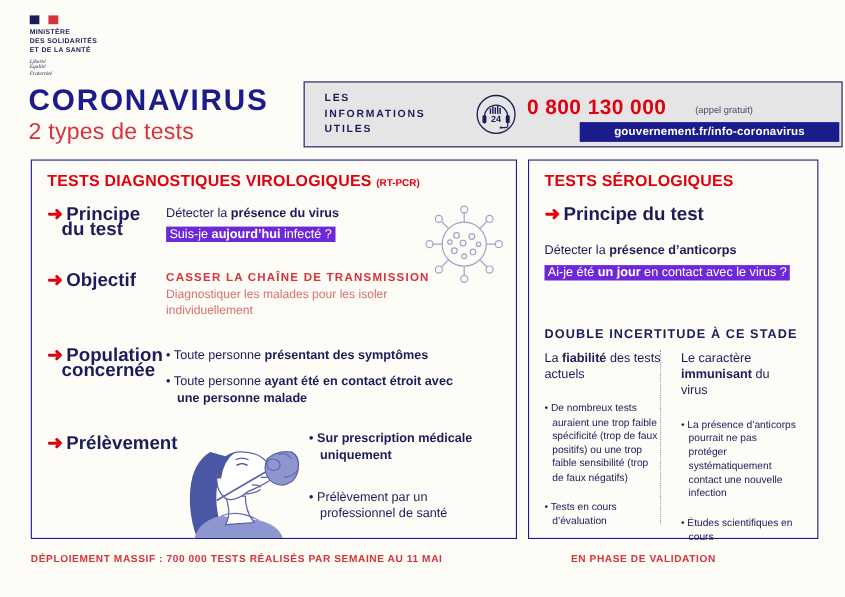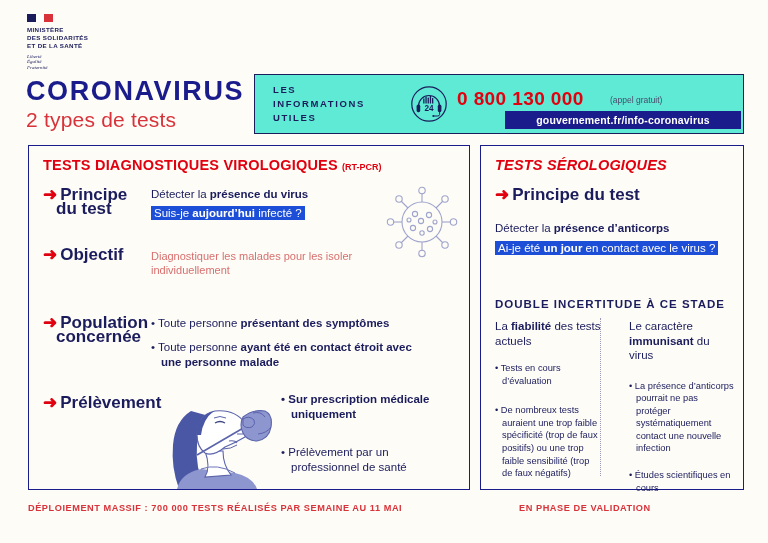--- a/index.html
+++ b/index.html
@@ -27,22 +27,22 @@
   .devise{margin-top:3px;font-family:"Liberation Serif",serif;
     font-style:italic;font-size:5px;line-height:5.6px;color:#1b1c5c;}
 
   
   .title{position:absolute;left:26px;top:76px;
     font-size:27px;font-weight:bold;letter-spacing:1.6px;color:#1b1c8c;}
   .subtitle{position:absolute;left:26px;top:108px;
     font-size:21px;color:#d8333a;letter-spacing:.2px;}
 
   
-  .infobox{position:absolute;left:254px;top:74px;width:488px;height:58px;
-    border:1.6px solid #1b1c5c;background:#5eead4;}
+  .infobox{position:absolute;left:276px;top:74px;width:488px;height:58px;
+    border:1.6px solid #1b1c5c;background:#e5e5e5;}
   .infotitle{position:absolute;left:18px;top:8px;
     font-size:9.5px;font-weight:bold;letter-spacing:1.6px;
     line-height:14px;color:#1b1c5c;}
   .headset{position:absolute;left:155px;top:10px;width:38px;height:38px;}
   .phone{position:absolute;left:202px;top:13px;
     font-size:19px;font-weight:bold;color:#e1000f;letter-spacing:.4px;}
   .gratuit{position:absolute;left:355px;top:20px;
     font-size:8.5px;color:#4a4a6a;}
   .urlbar{position:absolute;left:250px;top:36px;width:236px;height:18px;
     background:#1b1c8c;color:#ffffff;font-size:10.5px;font-weight:bold;
@@ -53,32 +53,32 @@
   .panel-left{left:28px;top:145px;width:440px;height:343px;}
   .panel-right{left:480px;top:145px;width:262px;height:343px;}
 
   .ph{font-size:14.5px;font-weight:bold;color:#e1000f;letter-spacing:.2px;}
   .ph .sub{font-size:9px;letter-spacing:0;}
 
   .arrow{color:#e1000f;font-weight:bold;margin-right:3px;}
   .rowlabel{font-size:17px;font-weight:bold;color:#1b1c5c;line-height:14px;}
   .body-t{font-size:11.5px;color:#1b1c5c;line-height:15px;}
   .b{font-weight:bold;}
-  .hl{background:#1d4ed8;color:#ffffff;padding:1px 3px;display:inline;
+  .hl{background:#6d28d9;color:#ffffff;padding:1px 3px;display:inline;
       box-decoration-break:clone;-webkit-box-decoration-break:clone;}
 
   .red-cap{font-size:10.5px;font-weight:bold;color:#d8333a;letter-spacing:1.1px;}
   .red-sub{font-size:11px;color:#d8706f;line-height:14px;}
 
   .bullet{font-size:11.5px;color:#1b1c5c;line-height:15px;
     padding-left:10px;text-indent:-10px;}
 
   
   .dbl{font-size:11.5px;font-weight:bold;letter-spacing:1px;color:#1b1c5c;}
-  .col2{display:flex;gap:28px;}
+  .col2{display:flex;gap:18px;}
   .col2 > div{width:106px;}
   .divider{position:absolute;left:600px;top:318px;width:0;height:158px;
     border-left:1px dotted #9a9ab8;}
   .small{font-size:9.3px;line-height:12.6px;color:#1b1c5c;}
   .small.bul{padding-left:7px;text-indent:-7px;}
   .colhead{font-size:11.5px;line-height:14.5px;color:#1b1c5c;}
 
   
   .foot{position:absolute;font-size:9.2px;font-weight:bold;
     color:#d8333a;letter-spacing:.55px;top:503px;}
@@ -194,20 +194,21 @@
           <circle cx="24" cy="36" r="2"></circle>
             <circle cx="50" cy="38" r="2"></circle>
         </g>
       </svg>
     </div>
 
     <div style="position:absolute;left:14px;top:102px;width:95px;" class="rowlabel">
       <span class="arrow">➜</span><span>Objectif</span>
     </div>
     <div style="position:absolute;left:122px;top:100px;width:250px;">
+      <div class="red-cap">CASSER LA CHAÎNE DE TRANSMISSION</div>
       <div class="red-sub" style="margin-top:3px">Diagnostiquer les malades pour les isoler individuellement</div>
     </div>
 
     <div style="position:absolute;left:14px;top:170px;width:100px;" class="rowlabel">
       <span class="arrow">➜</span><span>Population</span><br>
       <span style="margin-left:13px">concernée</span>
     </div>
     <div style="position:absolute;left:122px;top:170px;width:280px;">
       <div class="bullet">
         <span>• Toute personne </span><span class="b">présentant des symptômes</span>
@@ -256,21 +257,21 @@
     </div>
 
     <div style="position:absolute;left:252px;top:246px;width:175px;">
       <div class="bullet b">• Sur prescription médicale uniquement</div>
       <div class="bullet" style="margin-top:23px">• Prélèvement par un professionnel de santé</div>
     </div>
   </div>
 
   <div class="panel panel-right">
 
-    <div style="position:absolute;left:14px;top:11px;font-style:italic;" class="ph">TESTS SÉROLOGIQUES</div>
+    <div style="position:absolute;left:14px;top:11px;" class="ph">TESTS SÉROLOGIQUES</div>
 
     <div style="position:absolute;left:14px;top:42px;" class="rowlabel">
       <span class="arrow">➜</span><span>Principe du test</span>
     </div>
 
     <div style="position:absolute;left:14px;top:75px;width:236px;" class="body-t">
       <div>
         <span>Détecter la </span><span class="b">présence d’anticorps</span>
       </div>
       <div style="margin-top:4px;line-height:17px;">
@@ -278,22 +279,22 @@
       </div>
     </div>
 
     <div style="position:absolute;left:14px;top:152px;" class="dbl">DOUBLE INCERTITUDE À CE STADE</div>
 
     <div style="position:absolute;left:14px;top:173px;" class="col2">
       <div>
         <div class="colhead">
           <span>La </span><span class="b">fiabilité</span><span> des tests actuels</span>
         </div>
+        <div class="small bul" style="margin-top:17px">• De nombreux tests auraient une trop faible spécificité (trop de faux positifs) ou une trop faible sensibilité (trop de faux négatifs)</div>
         <div class="small bul" style="margin-top:14px">• Tests en cours d’évaluation</div>
-        <div class="small bul" style="margin-top:17px">• De nombreux tests auraient une trop faible spécificité (trop de faux positifs) ou une trop faible sensibilité (trop de faux négatifs)</div>
       </div>
       <div>
         <div class="colhead">
           <span>Le caractère </span><span class="b">immunisant</span><span> du virus</span>
         </div>
         <div class="small bul" style="margin-top:17px">• La présence d’anticorps pourrait ne pas protéger systématiquement contact une nouvelle infection</div>
         <div class="small bul" style="margin-top:14px">• Études scientifiques en cours</div>
       </div>
     </div>
   </div>

